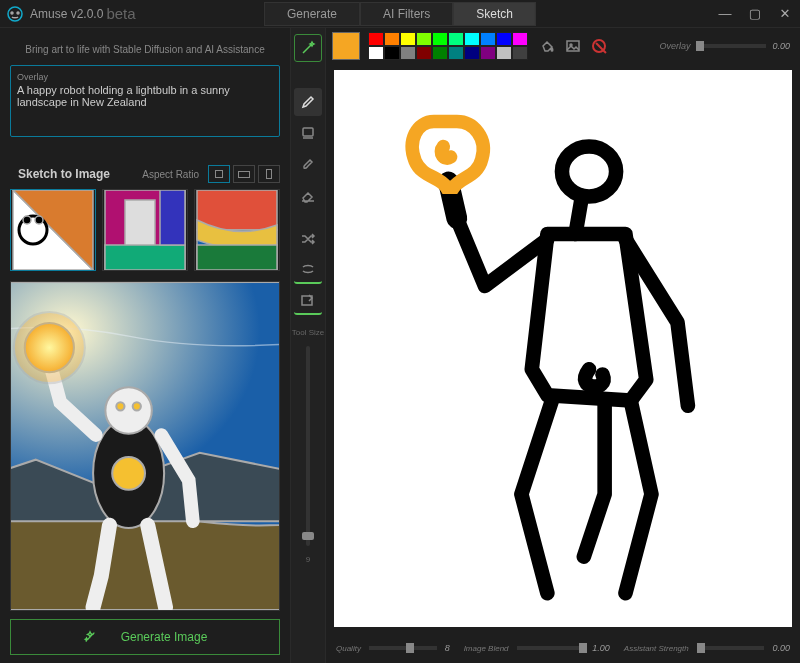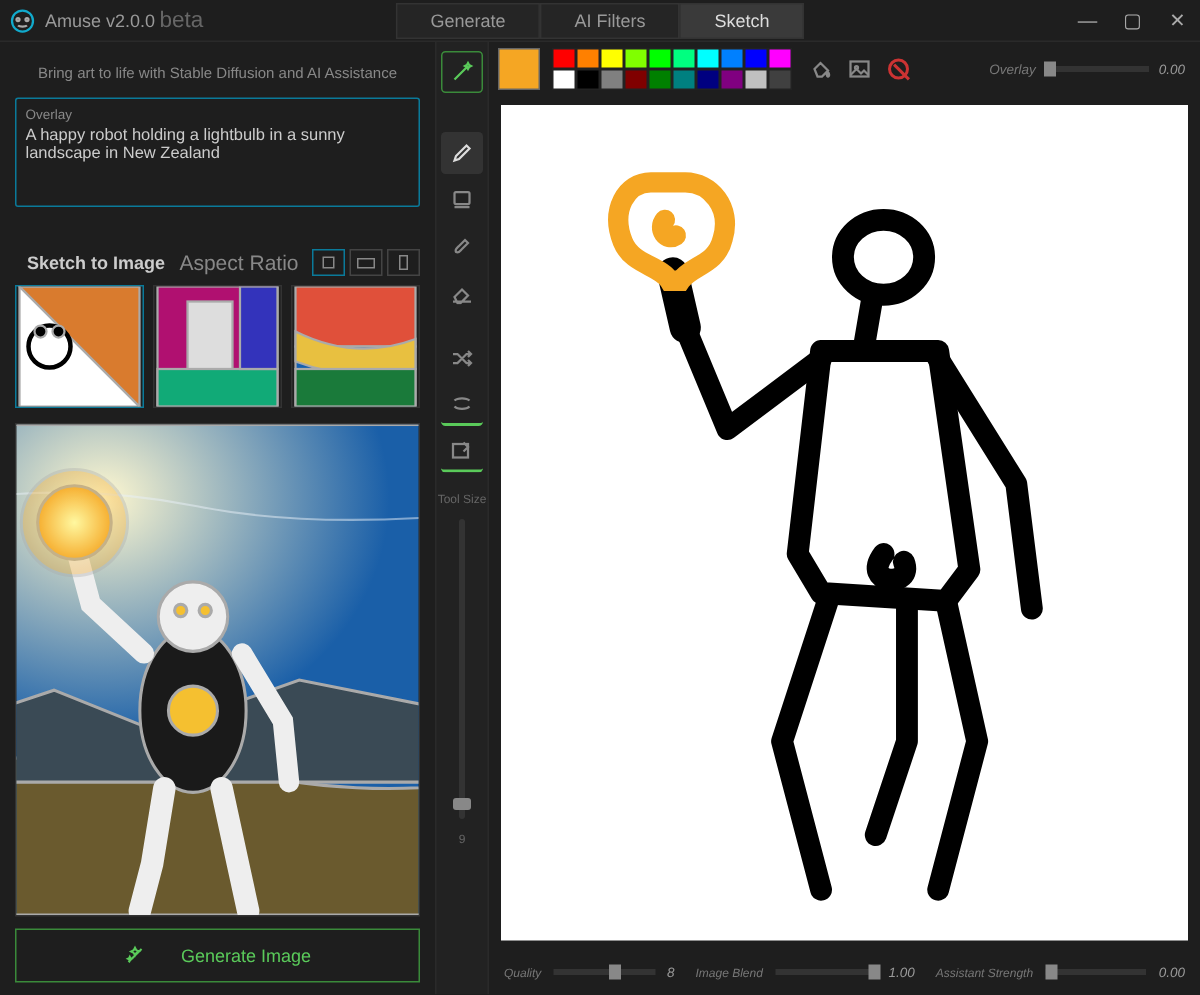--- a/index.html
+++ b/index.html
@@ -16,21 +16,21 @@
 .main { display:flex; height:635px; }
 .left { width:290px; padding:8px 10px; display:flex; flex-direction:column; }
 .welcome { text-align:center; margin:6px 0 10px; }
 .welcome h1 { font-size:13px; color:#ccc; font-weight:normal; }
 .welcome p { font-size:10px; color:#888; margin-top:2px; }
 .promptbox { border:1px solid #0a7a9a; border-radius:2px; padding:4px 6px 6px; margin-bottom:10px; }
 .promptbox label { font-size:9px; color:#888; }
 .promptbox textarea { width:100%; height:44px; background:transparent; border:none; color:#ccc; font-size:11px; resize:none; outline:none; margin-top:2px; }
 .aspectrow { display:flex; align-items:center; margin-bottom:6px;margin-top:18px; }
 .aspectrow .s2i { font-size:12px; color:#ccc; font-weight:bold; margin-left:8px; }
-.aspectrow .arlabel { margin-left:auto; font-size:14px; color:#888; margin-right:6px; }
+.aspectrow .arlabel { margin-left:auto; font-size:10px; color:#888; margin-right:6px; }
 .aspectrow .arbtn { width:22px; height:18px; border:1px solid #444; margin-left:3px; display:flex; align-items:center; justify-content:center; cursor:pointer; }
 .aspectrow .arbtn.active { border-color:#0a7a9a; }
 .aspectrow .arico { border:1px solid #888; }
 .arico.sq { width:8px; height:8px; }
 .arico.land { width:12px; height:7px; }
 .arico.port { width:6px; height:10px; }
 .thumbs { display:flex; gap:6px; margin-bottom:10px; }
 .thumb { flex:1; height:82px; border:1px solid #333; cursor:pointer; }
 .thumb.sel { border:1px solid #0a7a9a; }
 .amdrow { display:flex; align-items:center; font-size:10px; color:#999; margin-bottom:8px; }

